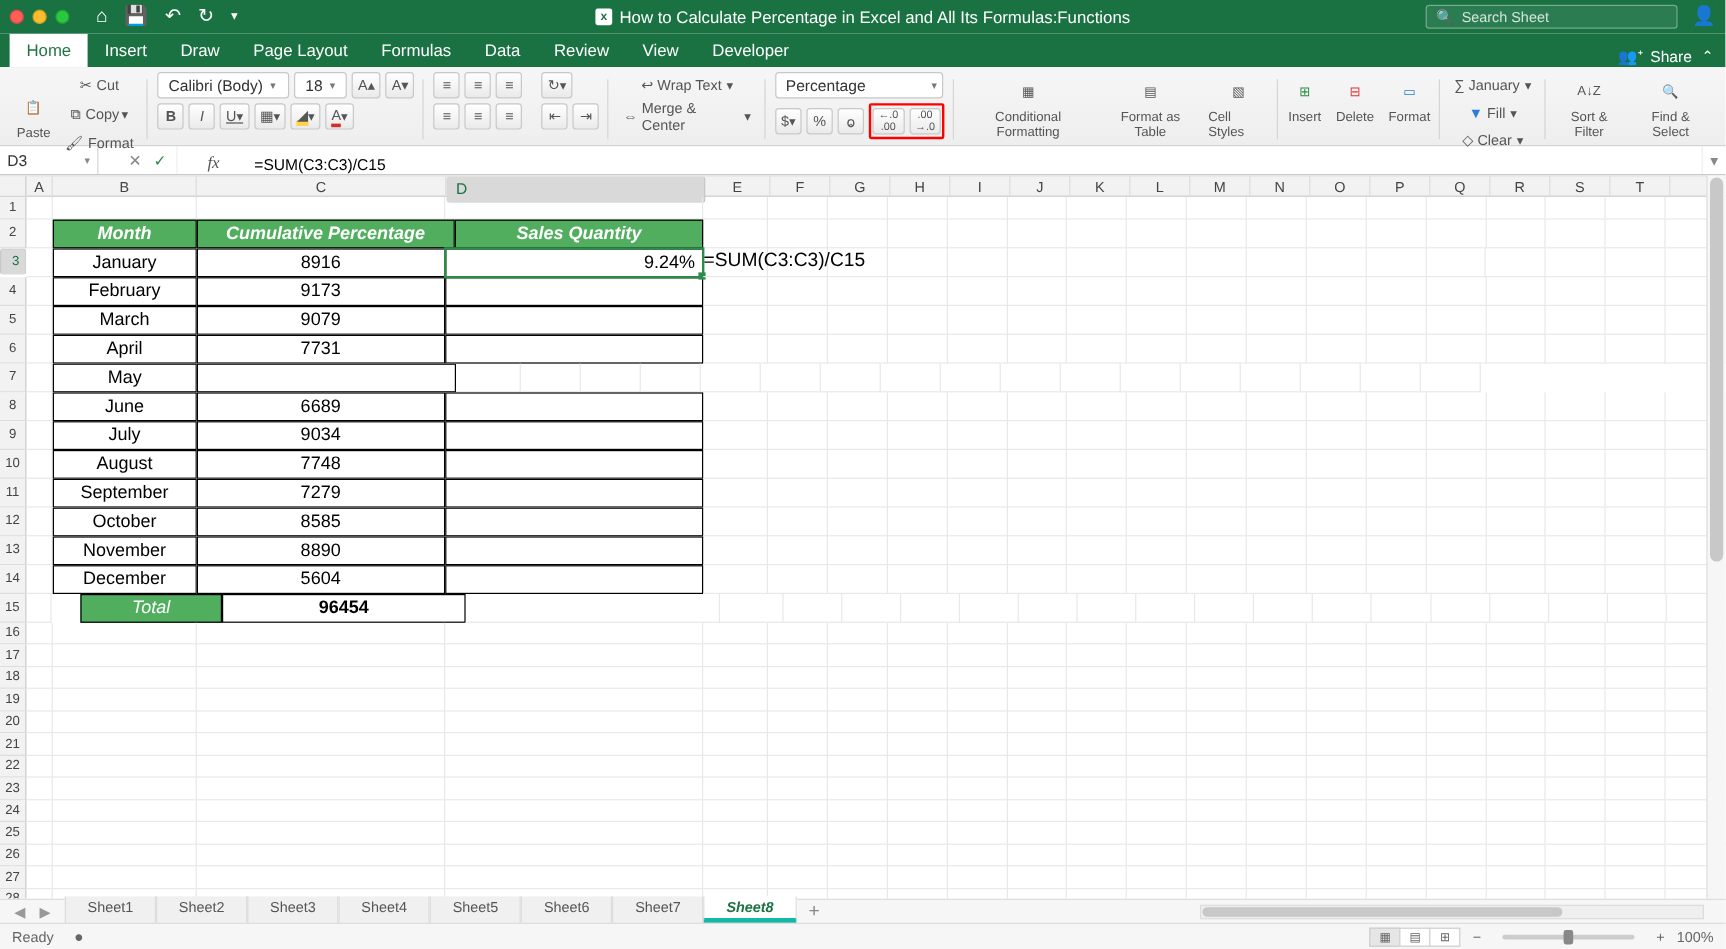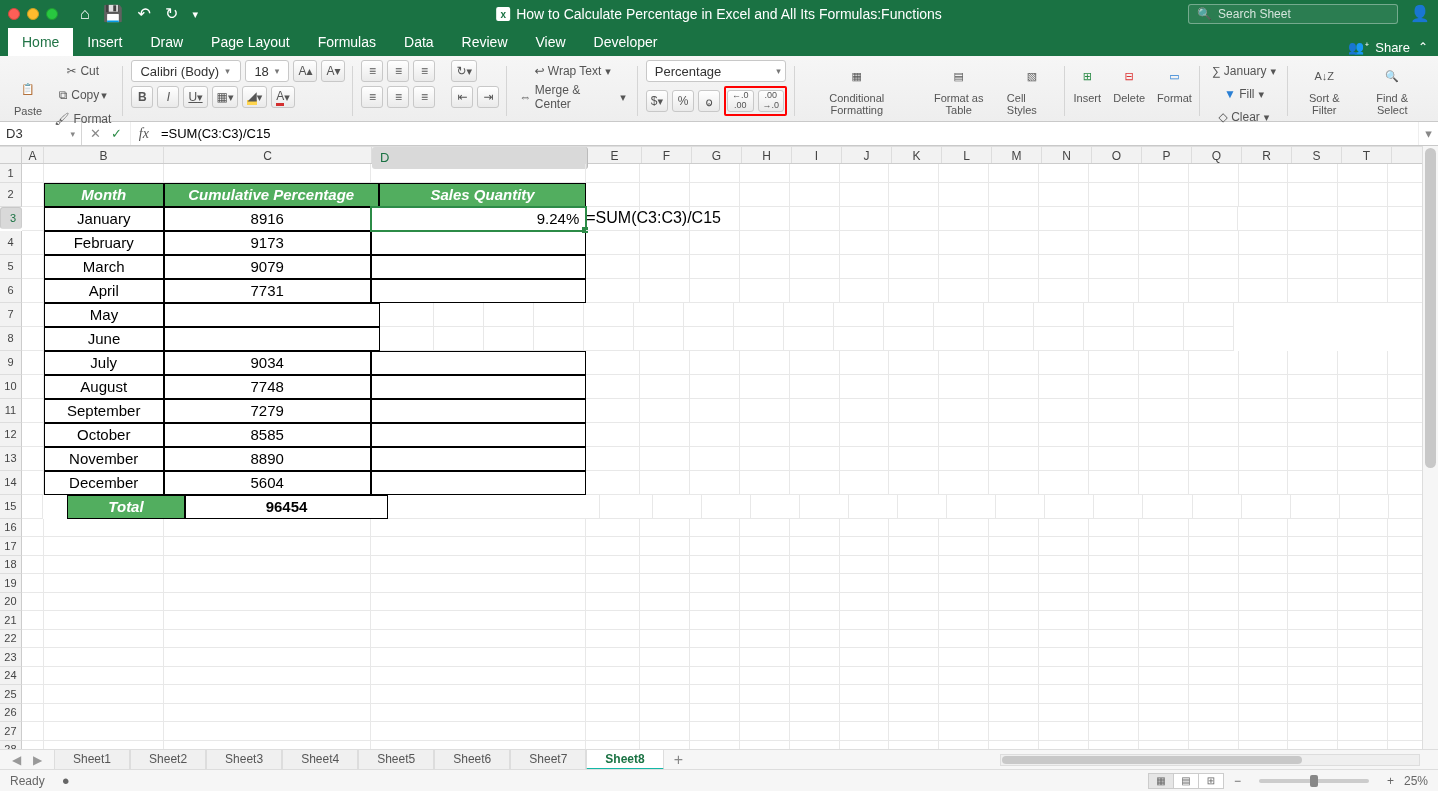--- a/index.html
+++ b/index.html
@@ -43,21 +43,21 @@
   .stack { display:flex; flex-direction:column; gap:2px; }
   .linklabel { font-size:12px; color:#555; }
   .big { display:flex; flex-direction:column; align-items:center; gap:2px; font-size:11px; color:#555; padding-top:2px; cursor:pointer; }
   .big .bigicon { width:28px; height:28px; border:1px solid transparent; display:flex; align-items:center; justify-content:center; }
   .highlight-red { border:2px solid #ff0000; border-radius:2px; padding:2px 1px; }
   .bold { font-weight:bold; }
   .italic { font-style:italic; }
   .underline { text-decoration:underline; }
 
   
-  .formulabar { height:24px; border-bottom:1px solid #c9c9c9; display:flex; align-items:center; background:#fff; font-size:13px; }
+  .formulabar { height:24px; border-bottom:1px solid #c9c9c9; display:flex; align-items:flex-end; background:#fff; font-size:13px;gap:17px; }
   .namebox { width:82px; border-right:1px solid #d5d5d5; height:100%; display:flex; align-items:center; padding:0 6px; gap:4px; }
   .namebox .dd { color:#888; font-size:9px; margin-left:auto; }
   .fbtns { padding:0 8px; display:flex; align-items:center; gap:10px; color:#888; height:100%; border-right:1px solid #eee;}
   .fx { font-style:italic; font-family:"Times New Roman",serif; font-size:14px; color:#555; padding:0 8px; }
   .formulainput { flex:1; padding:0 4px; color:#000; }
   .formuladrop { width:20px; text-align:center; color:#888; border-left:1px solid #eee; height:100%; display:flex; align-items:center; justify-content:center; }
 
   
   .gridwrapper { position:absolute; top:146px; bottom:42px; left:0; right:0; overflow:hidden; background:#fff; }
   
@@ -80,32 +80,32 @@
   .rh { width:var(--rowhdr); background:#f2f2f2; border-right:1px solid #ccc; border-bottom:1px solid #ddd; text-align:center; font-size:11px; color:#444; display:flex; align-items:center; justify-content:center; }
   .rh.sel { background:#d9d9d9; color:#1a7243; }
   .cell { border-right:1px solid #e8e8e8; border-bottom:1px solid #e8e8e8; display:flex; align-items:center; padding:0 4px; font-size:15px; color:#000; overflow:visible; white-space:nowrap;}
   .wA { width:var(--colA);} .wB{width:var(--colB);} .wC{width:var(--colC);} .wD{width:var(--colD);} .wE{width:var(--colE);} .wR{width:var(--colRest);}
   .hdrcell { background:#52ae5f; color:#fff; font-weight:bold; justify-content:center; border:1.5px solid #000; font-style:italic; }
   .bordcell { border:1.5px solid #000; background:#fff; justify-content:center; }
   .bordcell.center { justify-content:center; }
   .activecell { outline:2px solid #2c8b47; outline-offset:-1px; background:#fff; justify-content:flex-end; padding-right:6px; position:relative;}
   .activecell::after { content:""; position:absolute; right:-3px; bottom:-3px; width:6px; height:6px; background:#2c8b47; }
   .overflow { position:relative; color:#000; font-size:16px; }
-  .totalhdr { background:#52ae5f; color:#fff; font-weight:bold; font-style:italic; justify-content:center; border:1.5px solid #000;margin-left:24px;}
+  .totalhdr { background:#52ae5f; color:#fff; font-weight:normal; font-style:italic; justify-content:center; border:1.5px solid #000;margin-left:24px;}
   .totalval { font-weight:bold; border:1.5px solid #000; justify-content:center;}
   
   .scrollbar-v { position:absolute; right:0; top:0; bottom:0; width:16px; background:#f6f6f6; border-left:1px solid #ddd; }
   .scrollbar-v .thumb { position:absolute; left:2px; right:2px; top:2px; height:320px; background:#c8c8c8; border-radius:7px;}
 
   
   .sheetbar { position:absolute; bottom:22px; left:0; right:0; height:20px; background:#f6f6f6; border-top:1px solid #ddd; display:flex; align-items:center; font-size:12px;}
   .navprev { width:54px; display:flex; justify-content:space-around; color:#999; padding:0 6px;}
   .stablist { display:flex; }
   .stab { padding:2px 18px; border-right:1px solid #ddd; border-left:1px solid #ddd; color:#555; background:#f0f0f0; cursor:pointer; }
-  .stab.active { background:#fff; border-bottom:2px solid #14b8a6; color:#1a7243; font-weight:600;}
+  .stab.active { background:#fff; border-bottom:8px solid #14b8a6; color:#1a7243; font-weight:600;font-style:italic;}
   .addsheet { padding:0 10px; font-size:16px; color:#888; cursor:pointer;}
   .sheet-scroll { margin-left:auto; width:420px; height:12px; background:#efefef; border:1px solid #ddd; margin-right:18px; position:relative;}
   .sheet-scroll .hthumb { position:absolute; left:1px; top:1px; bottom:1px; width:300px; background:#c8c8c8; border-radius:5px;}
 
   
   .statusbar { position:absolute; bottom:0; left:0; right:0; height:22px; background:#f6f6f6; border-top:1px solid #ddd; display:flex; align-items:center; padding:0 10px; font-size:12px; color:#666;}
   .statusbar .right { margin-left:auto; display:flex; align-items:center; gap:10px;}
   .viewbtns { display:flex; gap:0;}
   .viewbtns .vb { width:26px; height:16px; border:1px solid #ccc; background:#fff; margin-left:-1px; display:flex; align-items:center; justify-content:center; font-size:10px;}
   .viewbtns .vb.active { background:#e6e6e6;}
@@ -530,20 +530,21 @@
         <div class="cell wR"></div>
         <div class="cell wR"></div>
         <div class="cell wR"></div>
         <div class="cell wR"></div>
         <div class="cell wR"></div>
       </div>
     <div class="row data">
         <div class="rh">8</div>
         <div class="cell wA"></div>
         <div class="cell wB bordcell center">June</div>
+        <div class="cell wC bordcell center">6689</div>
         <div class="cell wD bordcell"></div>
         <div class="cell wE"></div>
         <div class="cell wR"></div>
         <div class="cell wR"></div>
         <div class="cell wR"></div>
         <div class="cell wR"></div>
         <div class="cell wR"></div>
         <div class="cell wR"></div>
         <div class="cell wR"></div>
         <div class="cell wR"></div>
@@ -1071,15 +1072,15 @@
   <span style="margin-left:18px;">⏺</span>
   <div class="right">
     <div class="viewbtns">
       <div class="vb active">▦</div>
       <div class="vb">▤</div>
       <div class="vb">⊞</div>
     </div>
     <span>−</span>
     <div class="zoomslider"></div>
     <span>+</span>
-    <span>25%</span>
+    <span>100%</span>
   </div>
 </div>
 
 </body></html>

